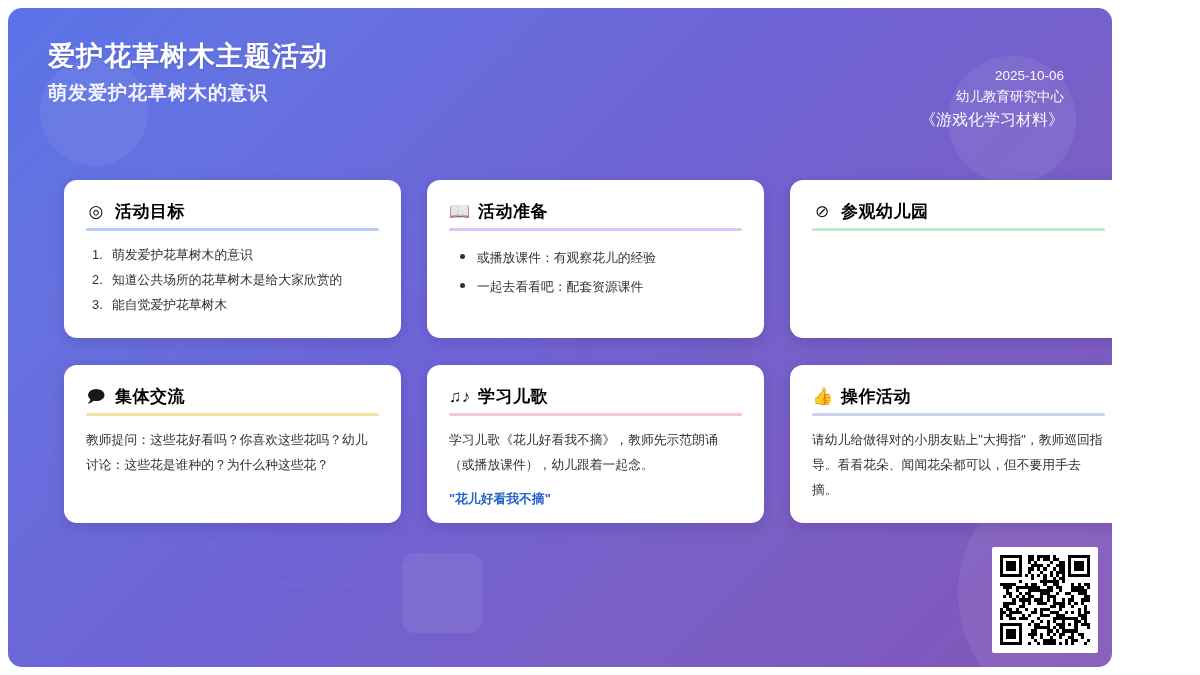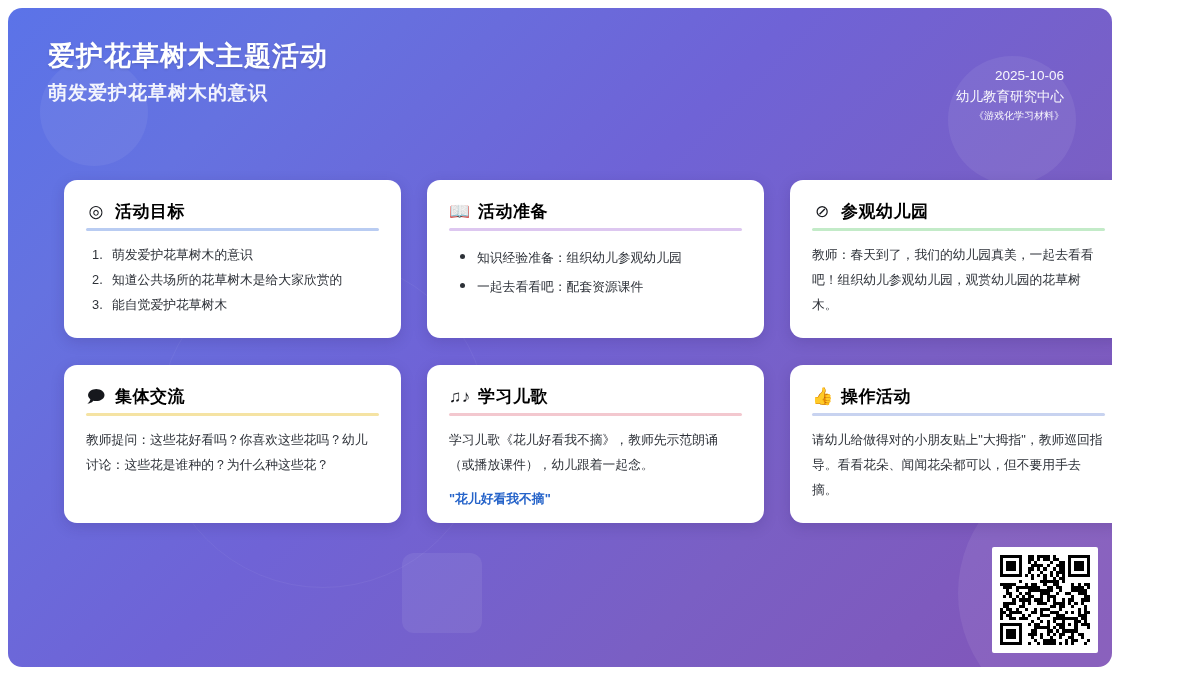--- a/index.html
+++ b/index.html
@@ -85,21 +85,21 @@
     line-height: 1.4;
   }
   .header-right {
     text-align: right;
     color: rgba(255,255,255,0.95);
     line-height: 1.55;
     margin-top: 28px;
   }
   .meta-date { font-size: 13.5px; }
   .meta-org  { font-size: 13.5px; }
-  .meta-book { font-size: 10px; }
+  .meta-book { font-size: 16px; }
 
   
   .grid {
     position: absolute;
     left: 56px;
     top: 172px;
     width: 1084px;
     display: grid;
     grid-template-columns: repeat(3, 337px);
     grid-template-rows: 158px 158px;
@@ -236,35 +236,32 @@
       </div>
 
       <div class="card">
         <div class="card-head">
           <span class="card-icon">📖</span>
           <span class="card-title">活动准备</span>
         </div>
         <div class="card-rule" style="background: rgb(221, 199, 240);"></div>
         <div class="card-body">
           <ul class="dot-list">
-            <li>知识经验准备：组织幼儿参观幼儿园</li>
+            <li>或播放课件：有观察花儿的经验</li>
             <li>一起去看看吧：配套资源课件</li>
           </ul>
         </div>
       </div>
 
       <div class="card">
         <div class="card-head">
           <span class="card-icon">⊘</span>
           <span class="card-title">参观幼儿园</span>
         </div>
         <div class="card-rule" style="background: rgb(195, 235, 200);"></div>
-        <div class="card-body">
-          <div class="para">教师：春天到了，我们的幼儿园真美，一起去看看吧！组织幼儿参观幼儿园，观赏幼儿园的花草树木。</div>
-        </div>
       </div>
 
       <div class="card">
         <div class="card-head">
           <span class="card-icon">🗩</span>
           <span class="card-title">集体交流</span>
         </div>
         <div class="card-rule" style="background: rgb(245, 227, 163);"></div>
         <div class="card-body">
           <div class="para">教师提问：这些花好看吗？你喜欢这些花吗？幼儿讨论：这些花是谁种的？为什么种这些花？</div>

